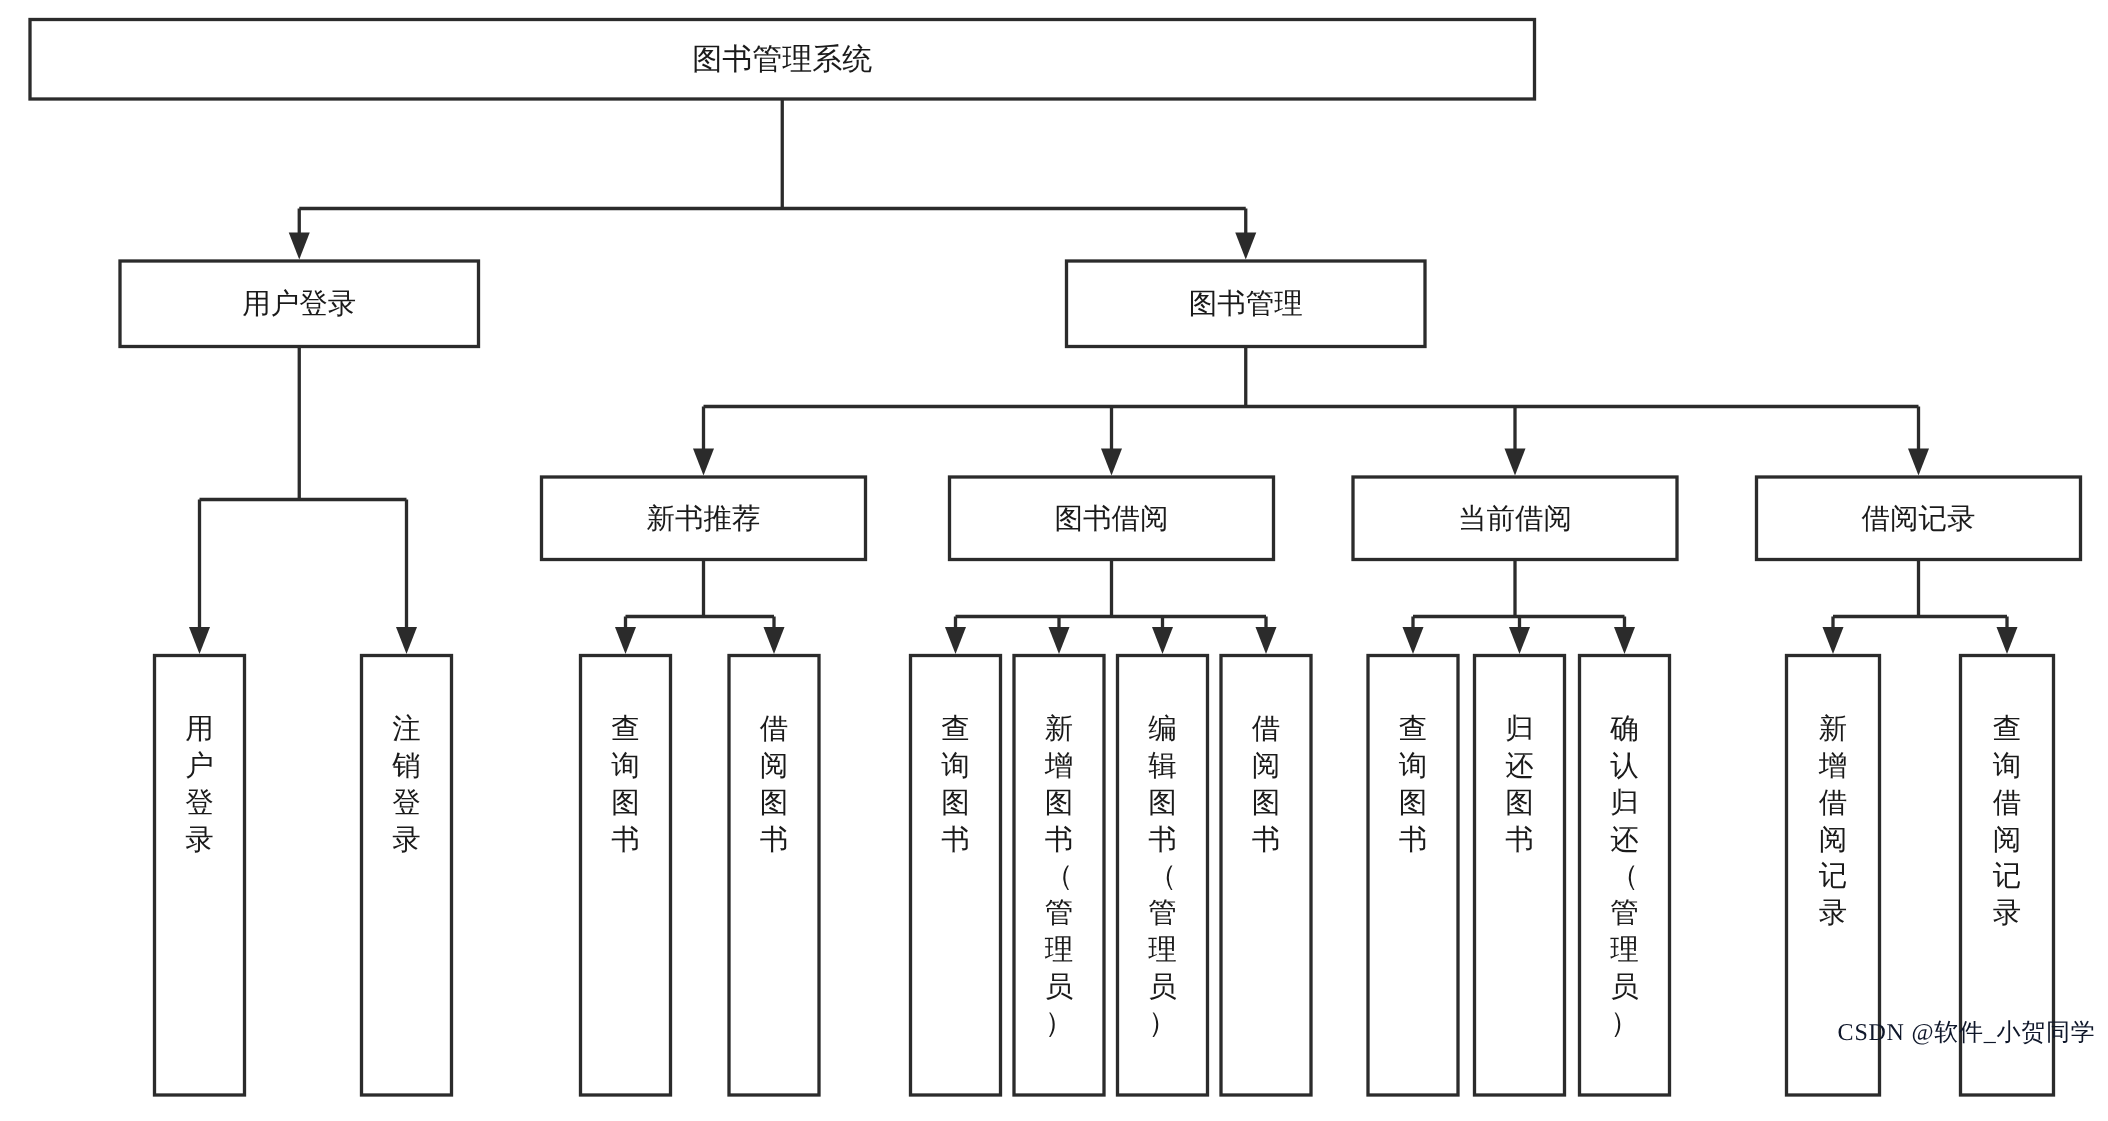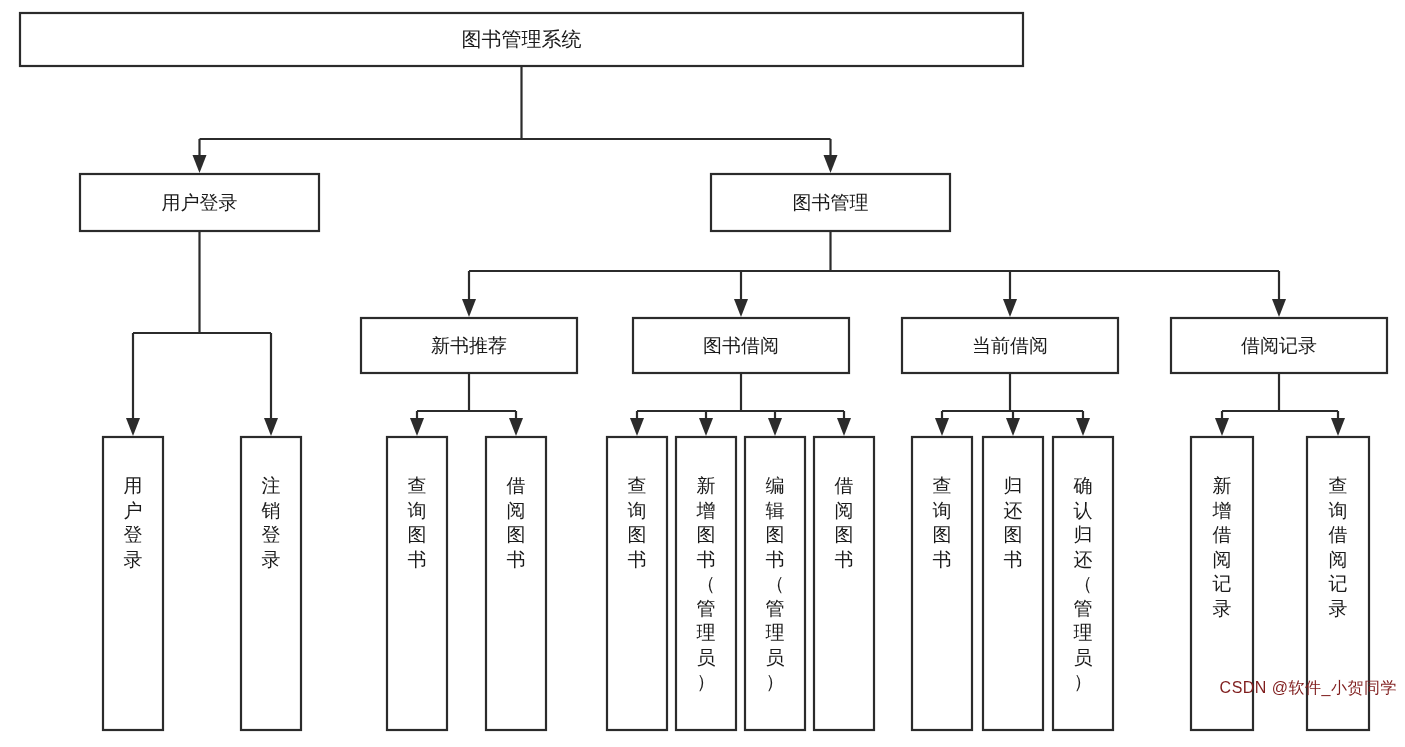--- a/index.html
+++ b/index.html
@@ -56,23 +56,23 @@
     font-size: 19px;
     text-anchor: middle;
   }
   .title-label {
     font-size: 20px;
   }
   .watermark {
     position: absolute;
     right: 8px;
     bottom: 6px;
-    font-family: Liberation Sans, sans-serif;
+    font-family: Liberation Serif, serif;
     font-size: 16px;
-    color: #7f1d1d;
+    color: #0f172a;
     letter-spacing: 0.5px;
     white-space: nowrap;
     user-select: none;
     margin-top: 30px;
   }
 </style>
 </head>
 <body>
 
 <div id="diagram-root">

